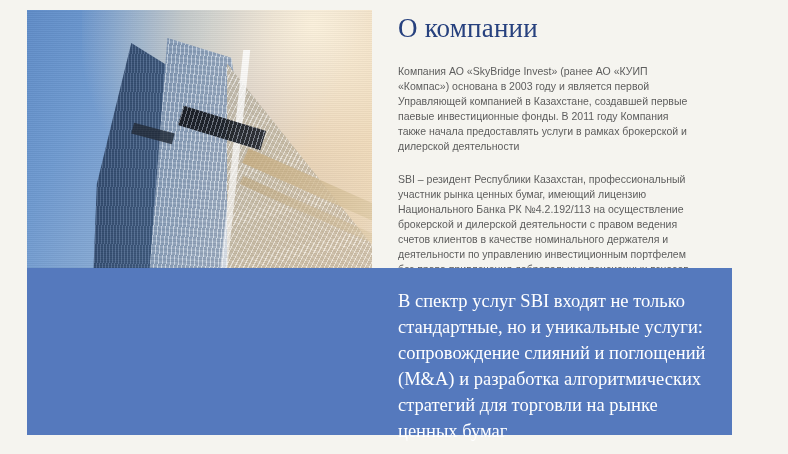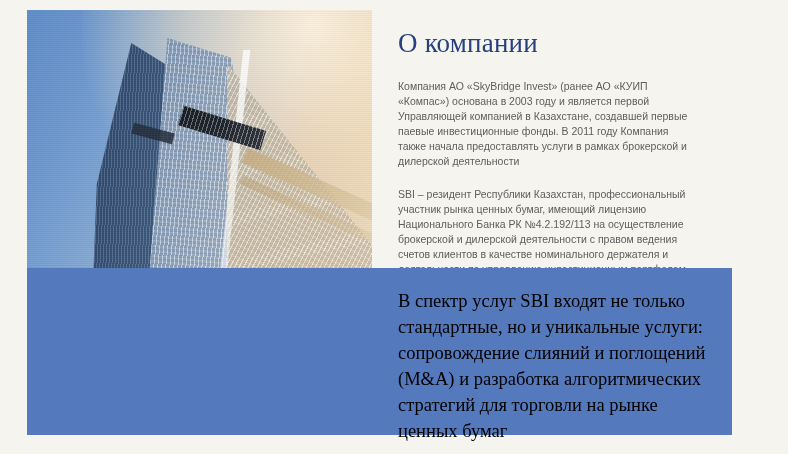--- a/index.html
+++ b/index.html
@@ -217,21 +217,21 @@
         rgba(255,255,255,0.035) 1px,
         rgba(0,0,0,0.035) 1px,
         rgba(0,0,0,0.035) 2px);
     pointer-events: none;
   }
 
   
   .content {
     position: absolute;
     left: 398px;
-    top: 27px;
+    top: 12px;
     width: 300px;
   }
 
   .page-title {
     margin: 0 0 20px 0;
     font-family: "Liberation Serif", serif;
     font-size: 27px;
     line-height: 32px;
     font-weight: 400;
     color: #27417e;
@@ -261,21 +261,21 @@
     position: absolute;
     left: 371px;
     top: 20px;
     width: 312px;
   }
   .banner-text {
     margin: 0;
     font-family: "Liberation Serif", serif;
     font-size: 18.5px;
     line-height: 26px;
-    color: #000000;
+    color: #ffffff;
     font-weight: 400;
   }
 </style>
 </head>
 <body>
 
 <div class="page">
 
   <div class="photo">
     <div class="sky-blue"></div>

